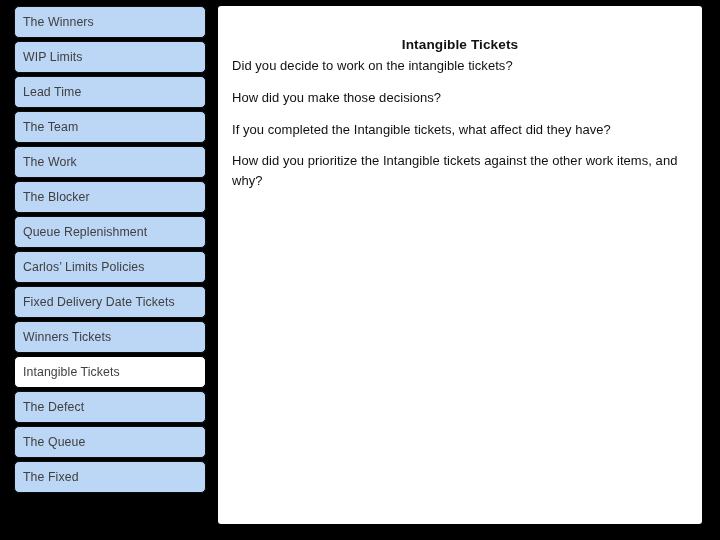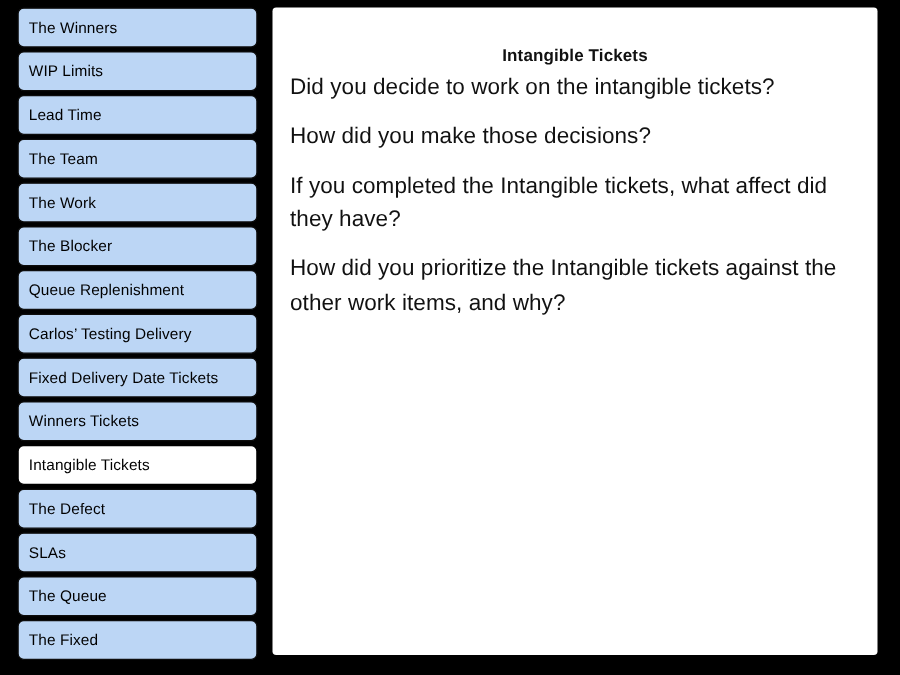--- a/index.html
+++ b/index.html
@@ -33,21 +33,21 @@
     box-sizing: border-box;
     width: 192px;
     height: 32px;
     margin-bottom: 3px;
     background: #BCD6F5;
     border: 1px solid #0d0d0d;
     border-radius: 5px;
     display: flex;
     align-items: center;
     padding-left: 8px;
-    color: #000000;
+    color: #404040;
     font-size: 12.3px;
     line-height: 1;
     letter-spacing: 0.1px;
     white-space: nowrap;
     overflow: hidden;
   }
   .nav-item.selected {
     background: #FFFFFF;
     border: 1px solid #000000;
   }
@@ -77,21 +77,21 @@
     color: #111111;
     letter-spacing: 0.1px;
   }
   #panel-body {
     position: absolute;
     left: 14px;
     top: 50px;
     width: 458px;
   }
   .body-para {
-    font-size: 18px;
+    font-size: 13px;
     color: #111111;
     line-height: 1.52;
     margin: 0 0 12px 0;
     letter-spacing: 0.05px;
   }
 </style>
 </head>
 <body>
 
 <div id="slide">
@@ -112,36 +112,33 @@
       <div class="nav-item">
         <span class="nav-label">The Work</span>
       </div>
       <div class="nav-item">
         <span class="nav-label">The Blocker</span>
       </div>
       <div class="nav-item">
         <span class="nav-label">Queue Replenishment</span>
       </div>
       <div class="nav-item">
-        <span class="nav-label">Carlos’ Testing Delivery</span>
+        <span class="nav-label">Carlos’ Limits Policies</span>
       </div>
       <div class="nav-item">
         <span class="nav-label">Fixed Delivery Date Tickets</span>
       </div>
       <div class="nav-item">
         <span class="nav-label">Winners Tickets</span>
       </div>
       <div class="nav-item selected">
         <span class="nav-label">Intangible Tickets</span>
       </div>
       <div class="nav-item">
         <span class="nav-label">The Defect</span>
-      </div>
-      <div class="nav-item">
-        <span class="nav-label">SLAs</span>
       </div>
       <div class="nav-item">
         <span class="nav-label">The Queue</span>
       </div>
       <div class="nav-item">
         <span class="nav-label">The Fixed</span>
       </div>
     </nav>
 
   <section id="panel">

